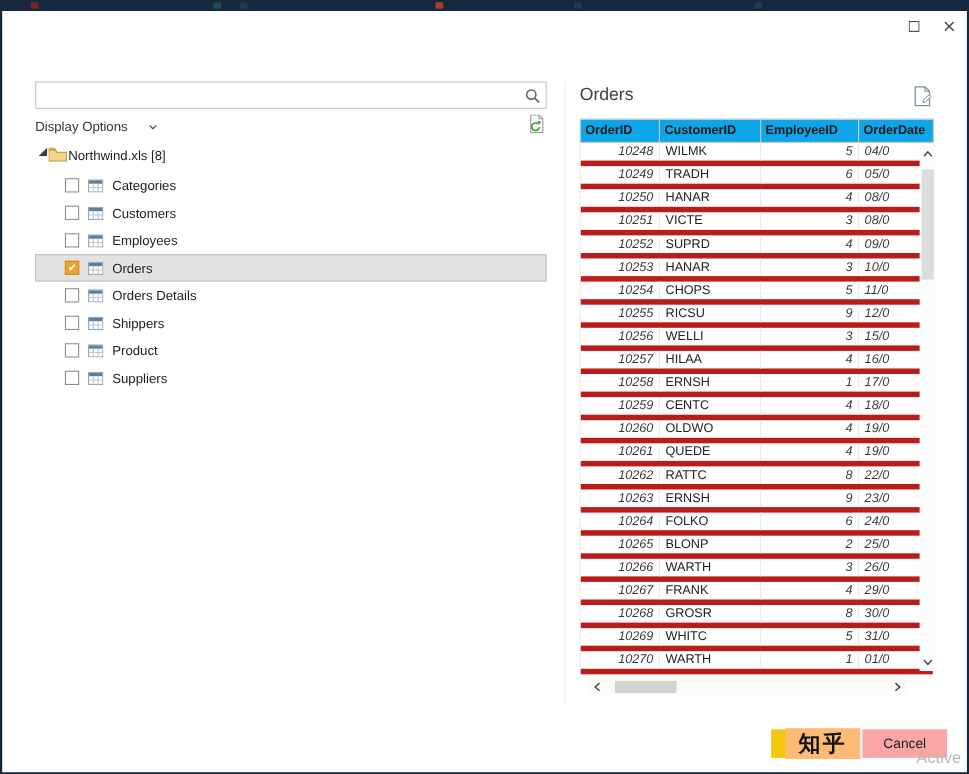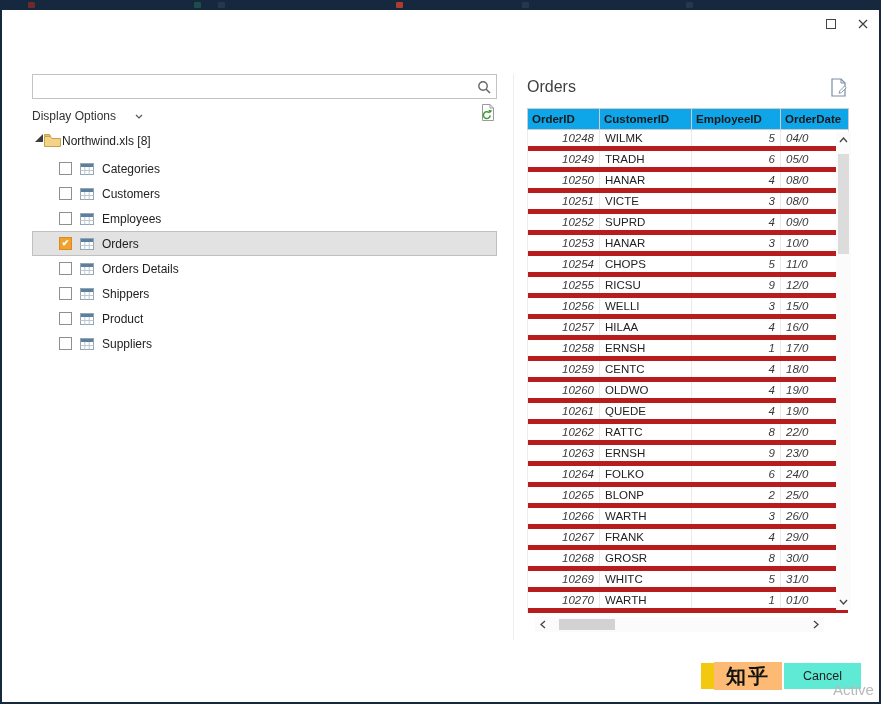--- a/index.html
+++ b/index.html
@@ -67,21 +67,21 @@
   .hscroll { position:absolute; left:533px; top:607px; width:289px; height:15px; background:#fbfbfb; }
   .hscroll .sb-arrow.left { position:absolute; left:5px; top:3px; }
   .hscroll .sb-arrow.right { position:absolute; right:5px; top:3px; }
   .hthumb { position:absolute; left:24px; top:2px; width:56px; height:11px; background:#d2d2d2; }
 
   .sb-arrow { display:inline-flex; cursor:pointer; }
 
   .btn { position:absolute; top:653px; width:77px; height:26px; border:none; font-size:12.5px;
          font-family:"Liberation Sans", sans-serif; cursor:pointer; }
   .btn.ok { left:699px; background:#f2c811; color:#111; }
-  .btn.cancel { left:782px; background:#5eead4; color:#222; }
+  .btn.cancel { left:782px; background:#fca5a5; color:#222; }
 
   .wm-brand { position:absolute; left:712px; top:652px; width:68px; height:28px; background:#fdba74; color:#121212;
               font-size:20px; font-weight:bold; display:flex; align-items:center; justify-content:center; letter-spacing:2px; }
   .wm-handle { position:absolute; left:785px; top:620px; color:rgba(255,255,255,0.92); font-size:24px; font-weight:bold; }
   .activate { position:absolute; left:831px; top:671px; color:#b9b9b9; font-size:15px; }
 </style>
 </head>
 <body>
 
 <div class="titlebar-strip">

